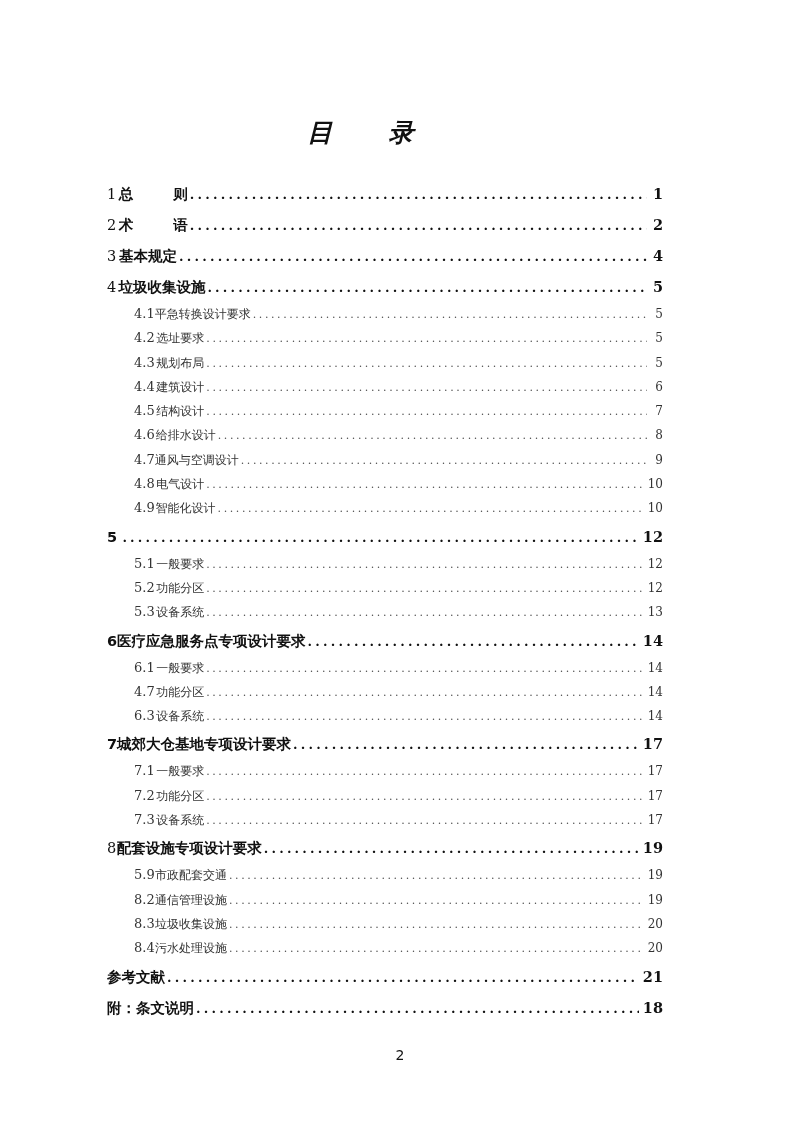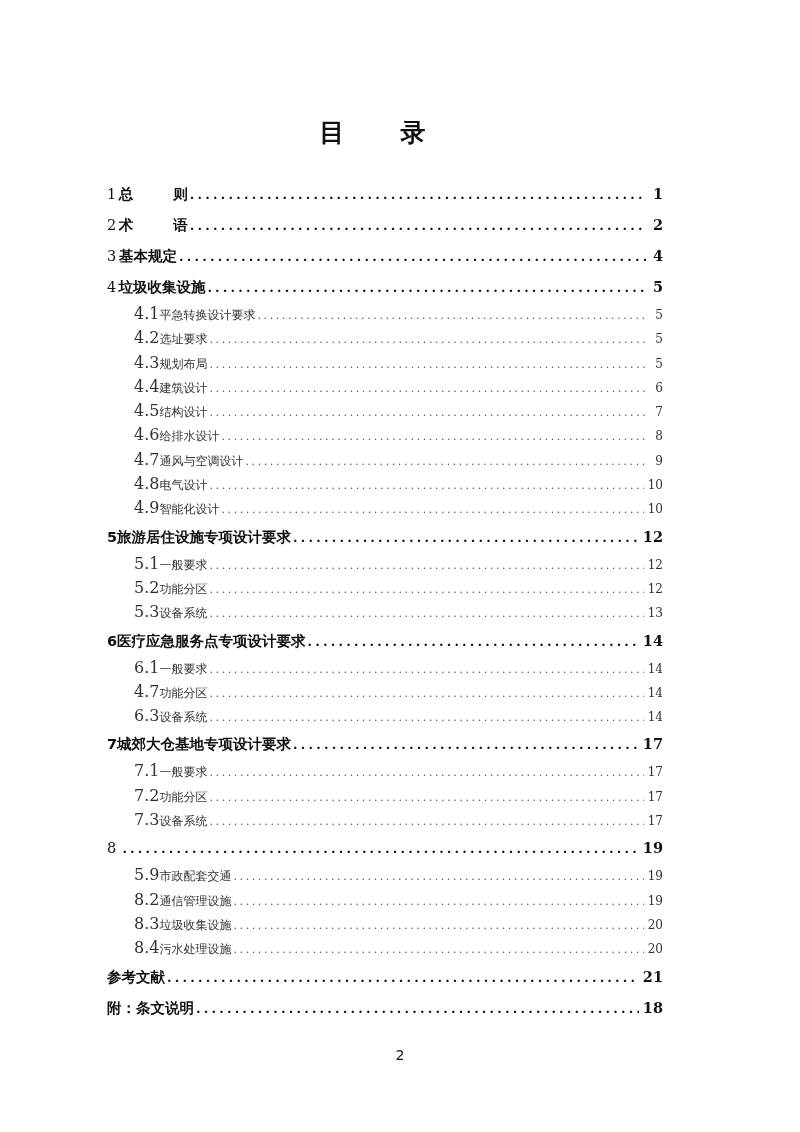--- a/index.html
+++ b/index.html
@@ -1,29 +1,29 @@
 <!DOCTYPE html>
 <html><head>
 <meta charset="utf-8">
 <style>
   html, body { margin: 0; padding: 0; background: #ffffff; }
   body { width: 800px; height: 1132px; position: relative; overflow: hidden;
          font-family: "DejaVu Serif", "Liberation Serif", serif; color: #111; }
-  .title { position: absolute; top: 116px; left: 16px; width: 713px; text-align: center;
-           font-family: "DejaVu Sans", sans-serif; font-weight: bold; font-size: 25px; letter-spacing: 0; }
+  .title { position: absolute; top: 116px; left: 4px; width: 713px; text-align: center;
+           font-family: "DejaVu Sans", sans-serif; font-weight: bold; font-size: 25px; letter-spacing: 0; font-style: italic; }
   .title span { display: inline-block; }
   .title .gap { width: 56px; }
   .toc { position: absolute; left: 107px; top: 178px; width: 556px; }
   .row { display: flex; align-items: baseline; position: relative; white-space: nowrap; overflow: hidden; }
   .row.l1 { height: 31px; font-family: "DejaVu Sans", sans-serif; font-weight: bold; font-size: 14.5px; line-height: 31px; }
   .row.l2 { height: 24.3px; font-size: 12px; color: #333; line-height: 24.3px; padding-left: 27px; }
   .row .num { display: inline-block; }
   .row.l1 .num { width: 24px; font-family: "DejaVu Serif", serif; font-weight: normal; font-size: 14.5px; }
   .row.l1 .num.bold { font-weight: bold; font-family: "DejaVu Sans", sans-serif; }
-  .row.l2 .num { width: 37px; font-size: 16px; }
+  .row.l2 .num { width: 37px; font-size: 13px; }
   .row .label { flex: 0 0 auto; text-align: center; }
   .row .dots { flex: 1 1 auto; overflow: hidden; margin: 0 4px 0 2px; letter-spacing: 2px; }
   .row.l1 .dots { letter-spacing: 3.2px; font-family: "DejaVu Serif", serif; font-weight: bold; font-size: 13px; }
   .row.l2 .dots { letter-spacing: 2.6px; font-size: 11px; color: #555; }
   .row .page { flex: 0 0 auto; text-align: right; min-width: 12px; }
   .row.l1 .page { font-family: "DejaVu Serif", serif; font-weight: bold; font-size: 14.5px; }
   .row.l2 .page { font-size: 12px; }
   .spaced { letter-spacing: 0; }
   .spaced .gapch { display: inline-block; width: 40px; }
   .footer { position: absolute; top: 1047px; left: 0; width: 800px; text-align: center;
@@ -124,21 +124,20 @@
 
   <div class="row l2">
     <span class="num">4.9</span>
     <span class="label">智能化设计</span>
     <span class="dots">........................................................................................................................</span>
     <span class="page">10</span>
   </div>
 
   <div class="row l1">
     <span class="num bold">5</span>
-    <span class="label">旅游居住设施专项设计要求</span>
     <span class="dots">........................................................................................................................</span>
     <span class="page">12</span>
   </div>
 
   <div class="row l2">
     <span class="num">5.1</span>
     <span class="label">一般要求</span>
     <span class="dots">........................................................................................................................</span>
     <span class="page">12</span>
   </div>
@@ -208,20 +207,21 @@
 
   <div class="row l2">
     <span class="num">7.3</span>
     <span class="label">设备系统</span>
     <span class="dots">........................................................................................................................</span>
     <span class="page">17</span>
   </div>
 
   <div class="row l1">
     <span class="num">8</span>
+    <span class="label">配套设施专项设计要求</span>
     <span class="dots">........................................................................................................................</span>
     <span class="page">19</span>
   </div>
 
   <div class="row l2">
     <span class="num">5.9</span>
     <span class="label">市政配套交通</span>
     <span class="dots">........................................................................................................................</span>
     <span class="page">19</span>
   </div>

